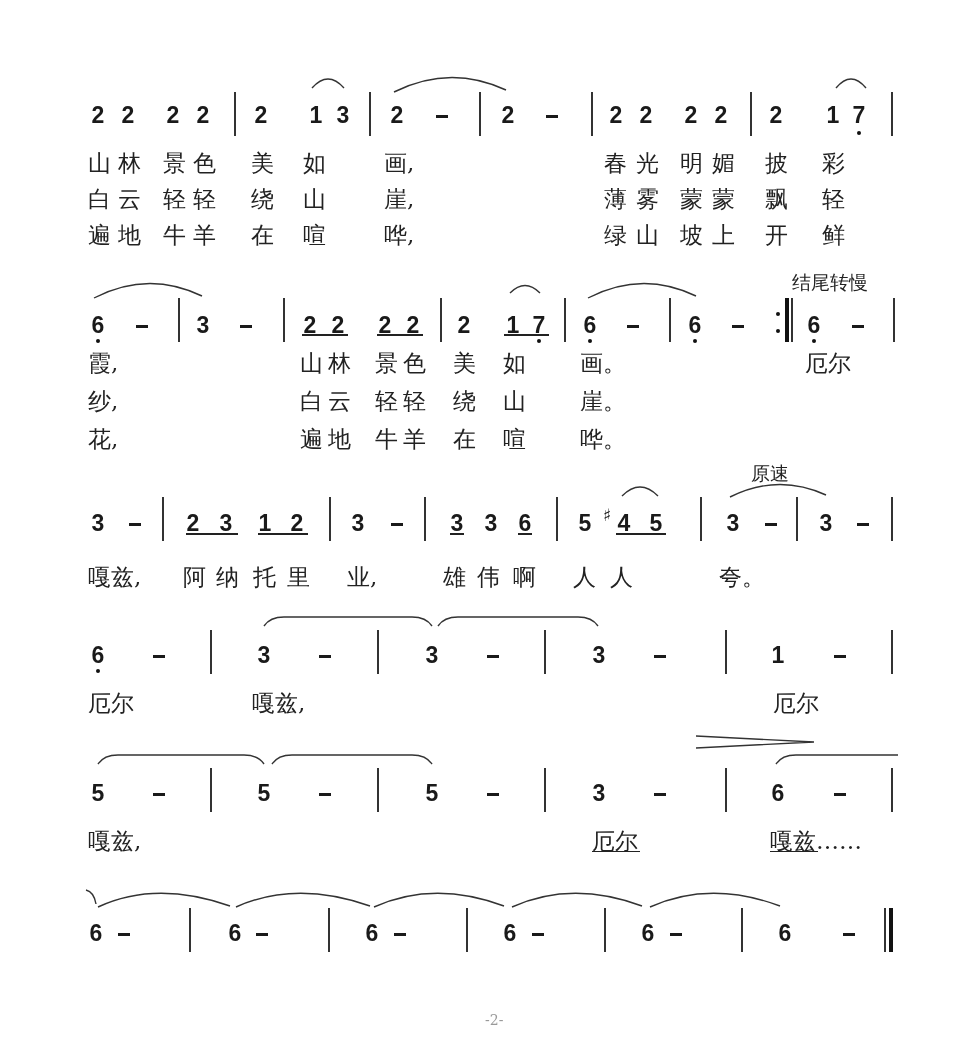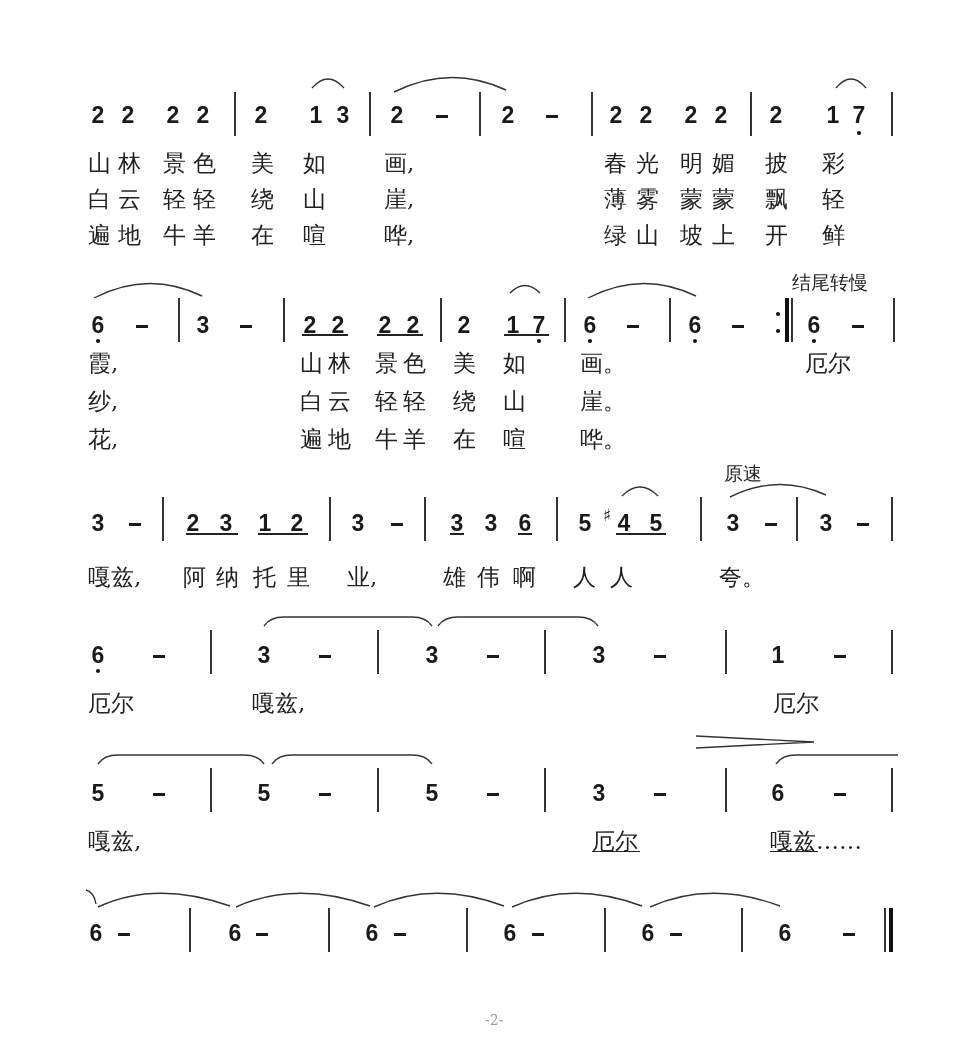--- a/index.html
+++ b/index.html
@@ -176,21 +176,21 @@
   <span class="ly" style="left:300px;top:426px">遍</span>
   <span class="ly" style="left:328px;top:426px">地</span>
   <span class="ly" style="left:375px;top:426px">牛</span>
   <span class="ly" style="left:403px;top:426px">羊</span>
   <span class="ly" style="left:453px;top:426px">在</span>
   <span class="ly" style="left:503px;top:426px">喧</span>
   <span class="ly" style="left:580px;top:426px">哗。</span>
 </div>
 
 <div>
-  <span class="mark" style="left:724px;top:461px">原速</span>
+  <span class="mark" style="left:751px;top:461px">原速</span>
   <span class="n" style="left:88px;top:510px">3</span>
   <div class="dash" style="left:129px;top:523px"></div>
   <div class="bar" style="left:162px;top:497px;height:44px"></div>
   <span class="n" style="left:183px;top:510px">2</span>
   <span class="n" style="left:216px;top:510px">3</span>
   <div class="ul" style="left:186px;top:533px;width:52px"></div>
   <span class="n" style="left:255px;top:510px">1</span>
   <span class="n" style="left:287px;top:510px">2</span>
   <div class="ul" style="left:258px;top:533px;width:50px"></div>
   <div class="bar" style="left:329px;top:497px;height:44px"></div>

